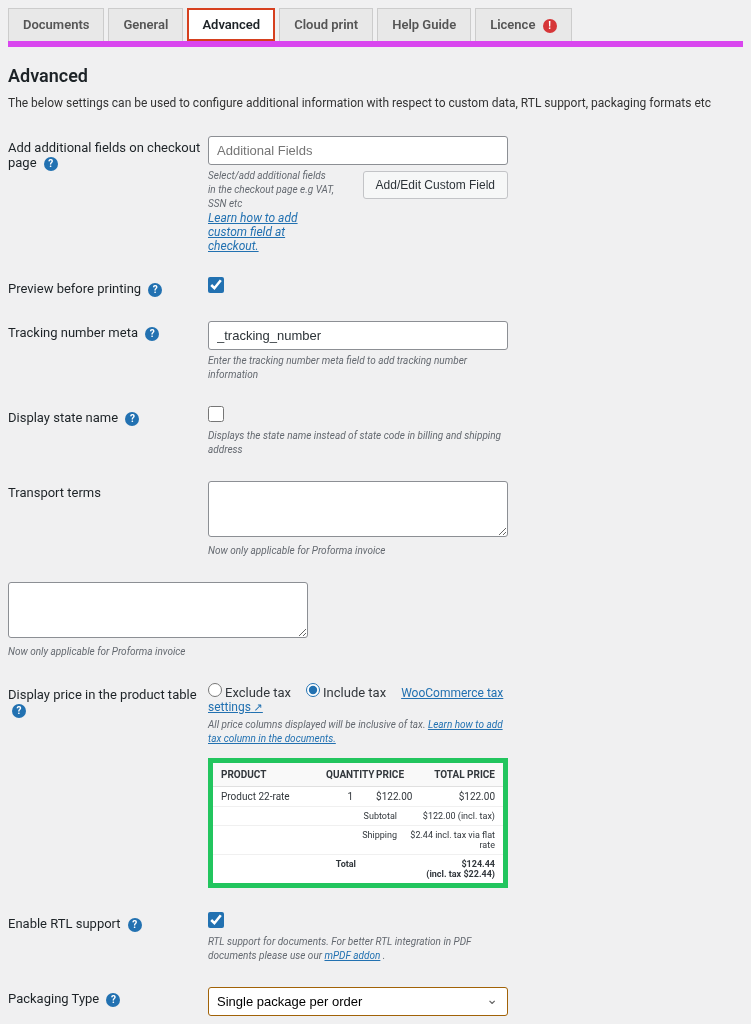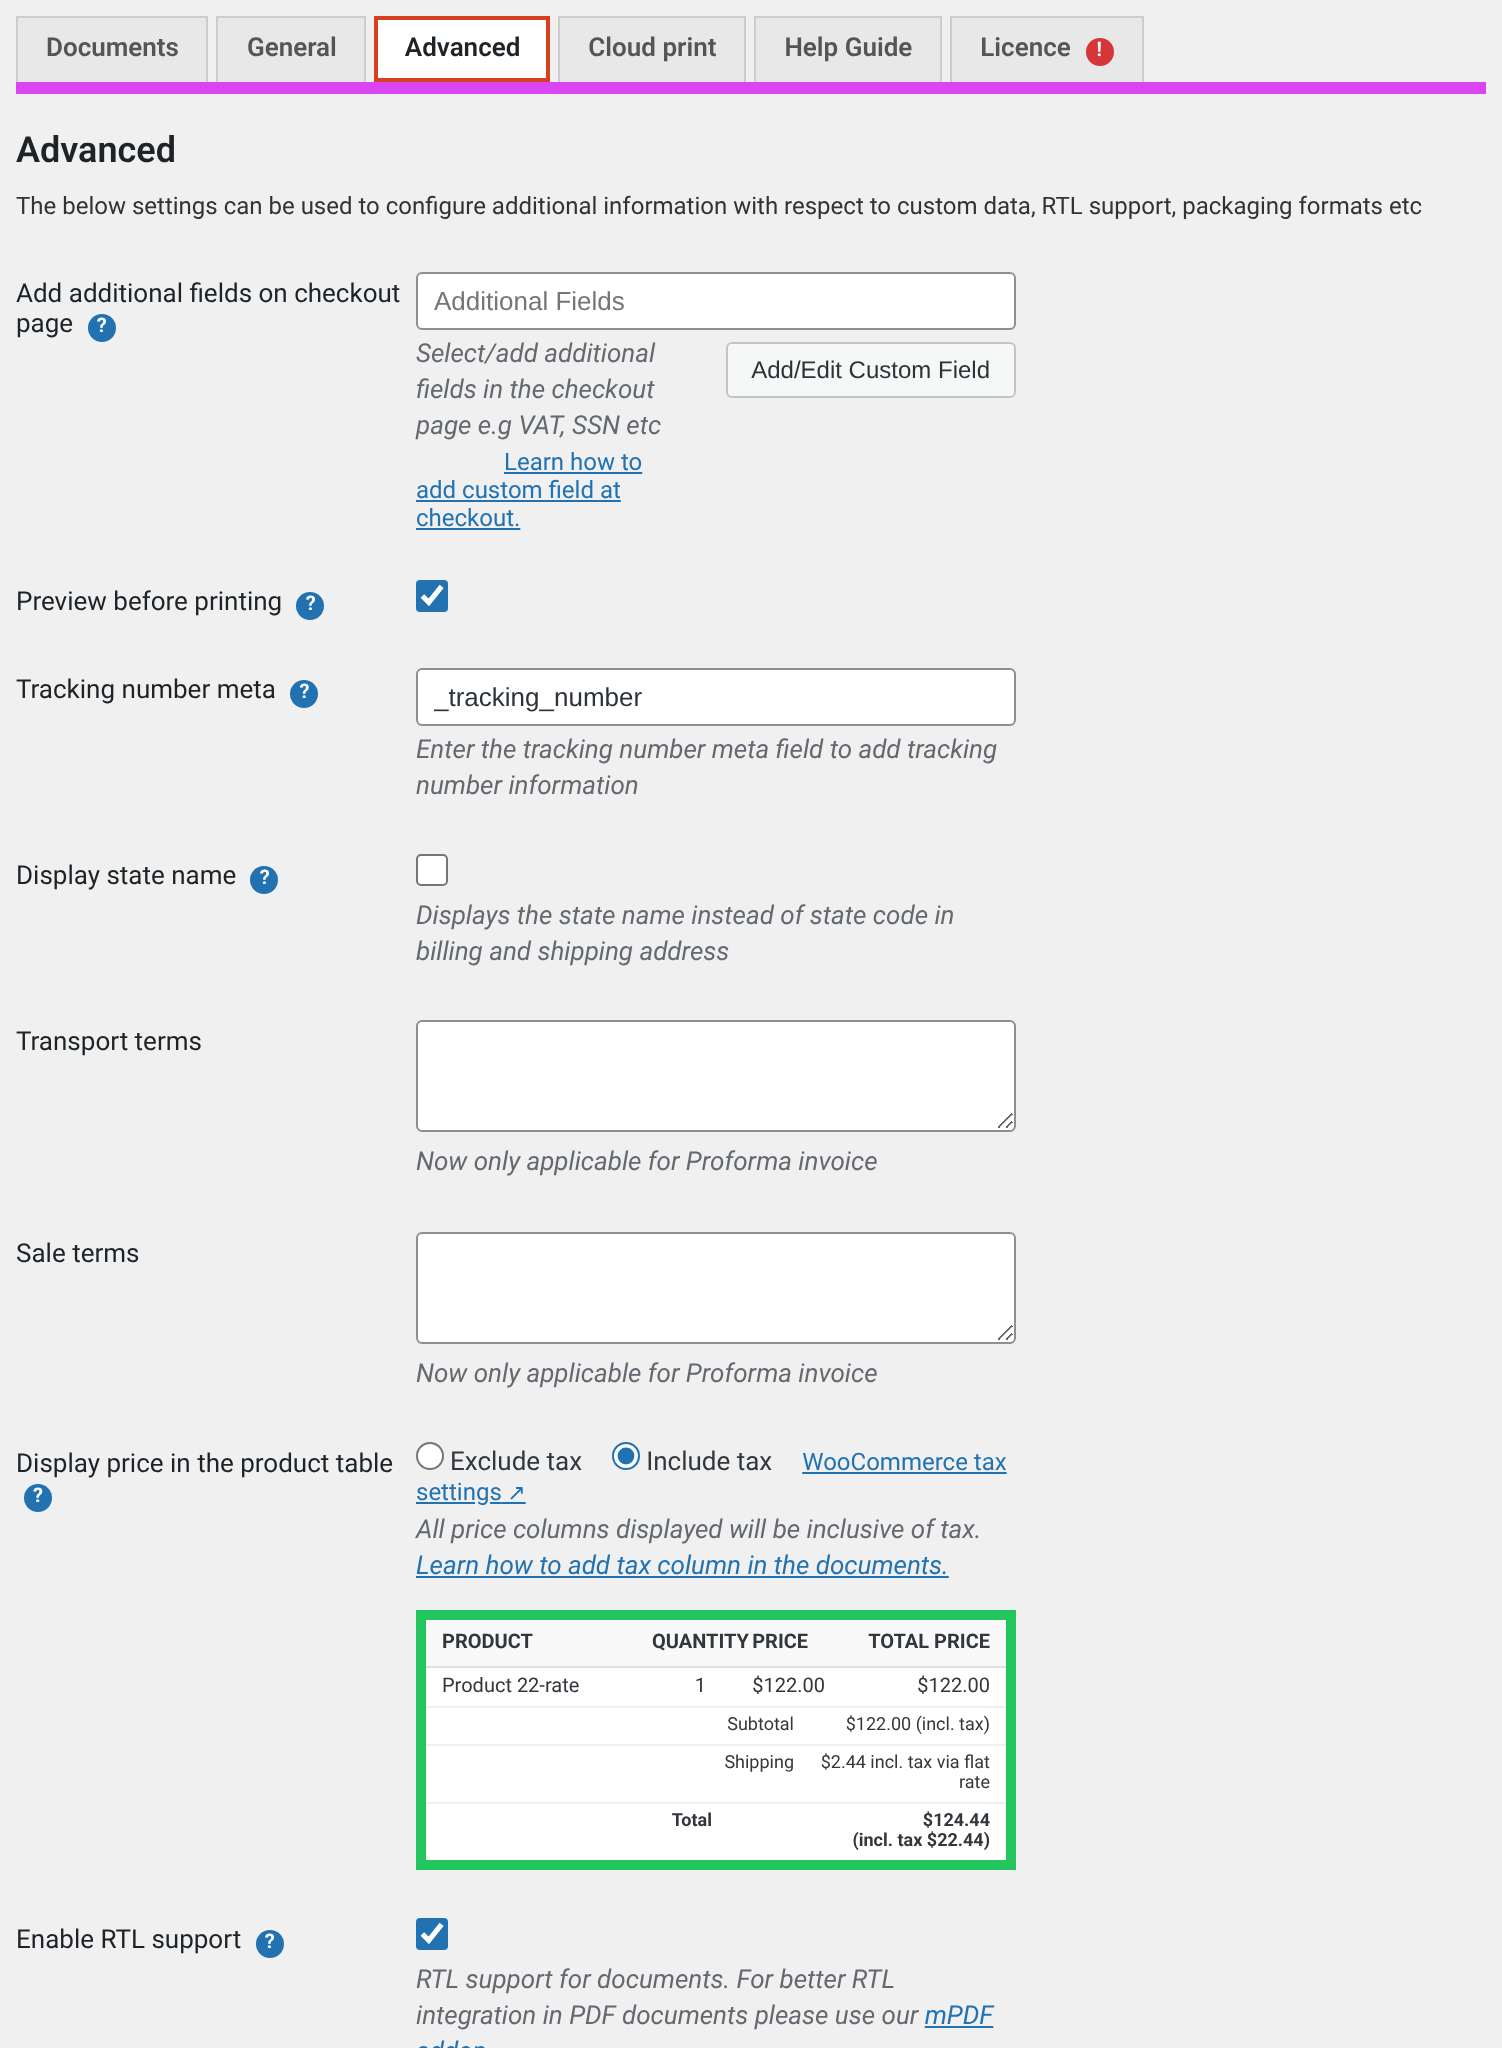--- a/index.html
+++ b/index.html
@@ -10,21 +10,21 @@
   .tab.active { background: #fff; border: 2px solid #d6401f; padding: 7px 13px; color: #1d2327; }
   .tab .warn { display: inline-block; width: 14px; height: 14px; border-radius: 50%; background: #d63638; color: #fff; text-align: center; line-height: 14px; font-size: 10px; font-weight: 700; margin-left: 4px; }
   h2.title { font-size: 18px; margin: 18px 0 10px; font-weight: 600; color: #1d2327; }
   .intro { font-size: 12px; color: #333; margin-bottom: 18px; }
   .form-row { display: flex; padding: 8px 0 16px; align-items: flex-start; }
   .label-col { flex: 0 0 200px; padding-top: 4px; font-size: 13px; color: #1d2327; }
   .field-col { flex: 0 0 300px; font-size: 12px; }
   .help { display: inline-block; width: 14px; height: 14px; border-radius: 50%; background: #2271b1; color: #fff; text-align: center; line-height: 14px; font-size: 10px; font-weight: 700; margin-left: 4px; cursor: help; }
   input[type=text] { width: 100%; padding: 6px 8px; border: 1px solid #8c8f94; border-radius: 3px; font-size: 13px; color: #2c3338; background: #fff; }
   textarea { width: 100%; height: 56px; padding: 6px; border: 1px solid #8c8f94; border-radius: 3px; resize: vertical; font-size: 13px; }
-  .desc { font-size: 13px; font-style: italic; color: #646970; margin-top: 4px; line-height: 1.4; }
+  .desc { font-size: 10px; font-style: italic; color: #646970; margin-top: 4px; line-height: 1.4; }
   .desc a, a.inline { color: #2271b1; text-decoration: underline; }
   .btn { display: inline-block; padding: 6px 12px; background: #f6f7f7; border: 1px solid #c3c4c7; border-radius: 3px; font-size: 12px; cursor: pointer; color: #2c3338; margin-top: 6px; margin-left: 20px; }
   .add-edit-row { display: flex; justify-content: space-between; align-items: flex-start; gap: 8px; }
   .add-edit-row .left { flex: 1; }
   input[type=checkbox] { width: 16px; height: 16px; accent-color: #2271b1; }
   input[type=radio] { width: 14px; height: 14px; accent-color: #2271b1; margin-right: 3px; }
   .radio-row label { margin-right: 12px; font-size: 13px; }
   .ext-link::after { content: " ↗"; font-size: 11px; }
   .price-table { border: 5px solid #22c55e; margin-top: 12px; background: #fff; font-size: 10px; width: 100%; }
   .price-table .hdr { display: flex; font-weight: 700; border-bottom: 1px solid #e0e0e0; padding: 6px 8px; background: #f9f9f9; }
@@ -62,21 +62,21 @@
   <div class="form-row">
     <div class="label-col">
       <span>Add additional fields on checkout page</span>
       <span class="help">?</span>
     </div>
     <div class="field-col">
       <input type="text" placeholder="Additional Fields" style="">
       <div class="add-edit-row">
         <div class="left">
           <div class="desc">Select/add additional fields in the checkout page e.g VAT, SSN etc</div>
-          <a href="#" class="inline" style="font-size:12px;margin-left:44px;">Learn how to add custom field at checkout.</a>
+          <a href="#" class="inline" style="font-size:12px;font-style:italic;">Learn how to add custom field at checkout.</a>
         </div>
         <button class="btn">Add/Edit Custom Field</button>
       </div>
     </div>
   </div>
 
   <div class="form-row">
     <div class="label-col">
       <span>Preview before printing</span>
       <span class="help">?</span>
@@ -112,23 +112,20 @@
     <div class="label-col">
       <span>Transport terms</span>
     </div>
     <div class="field-col">
       <textarea style=""></textarea>
       <div class="desc">Now only applicable for Proforma invoice</div>
     </div>
   </div>
 
   <div class="form-row">
-    <div class="label-col">
-      <span>Sale terms</span>
-    </div>
     <div class="field-col">
       <textarea style=""></textarea>
       <div class="desc">Now only applicable for Proforma invoice</div>
     </div>
   </div>
 
   <div class="form-row">
     <div class="label-col">
       <span>Display price in the product table</span>
       <span class="help">?</span>

